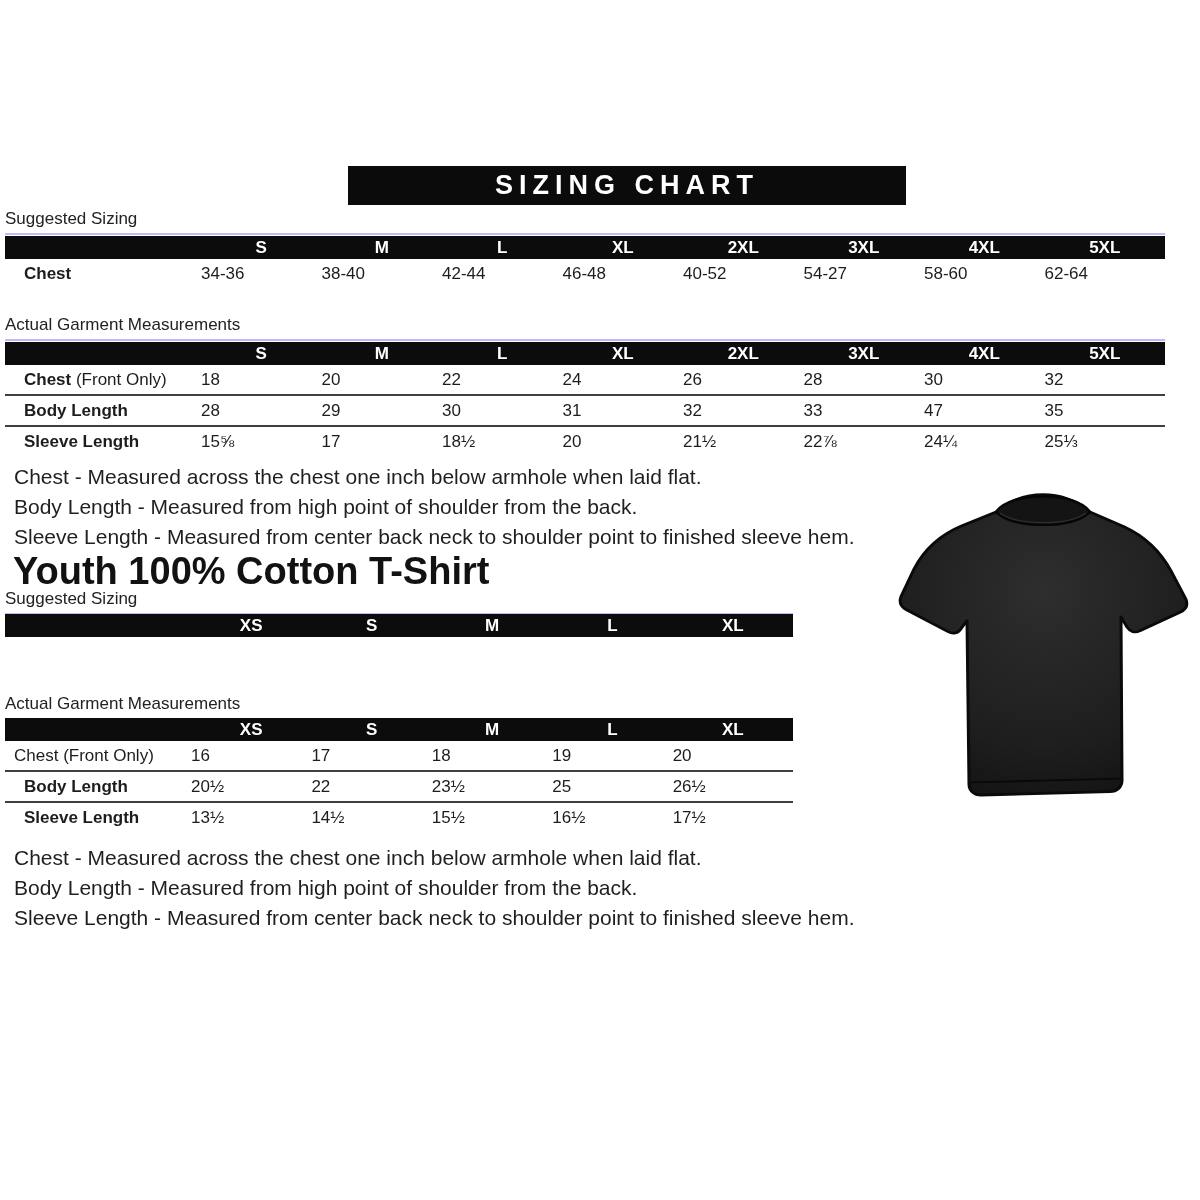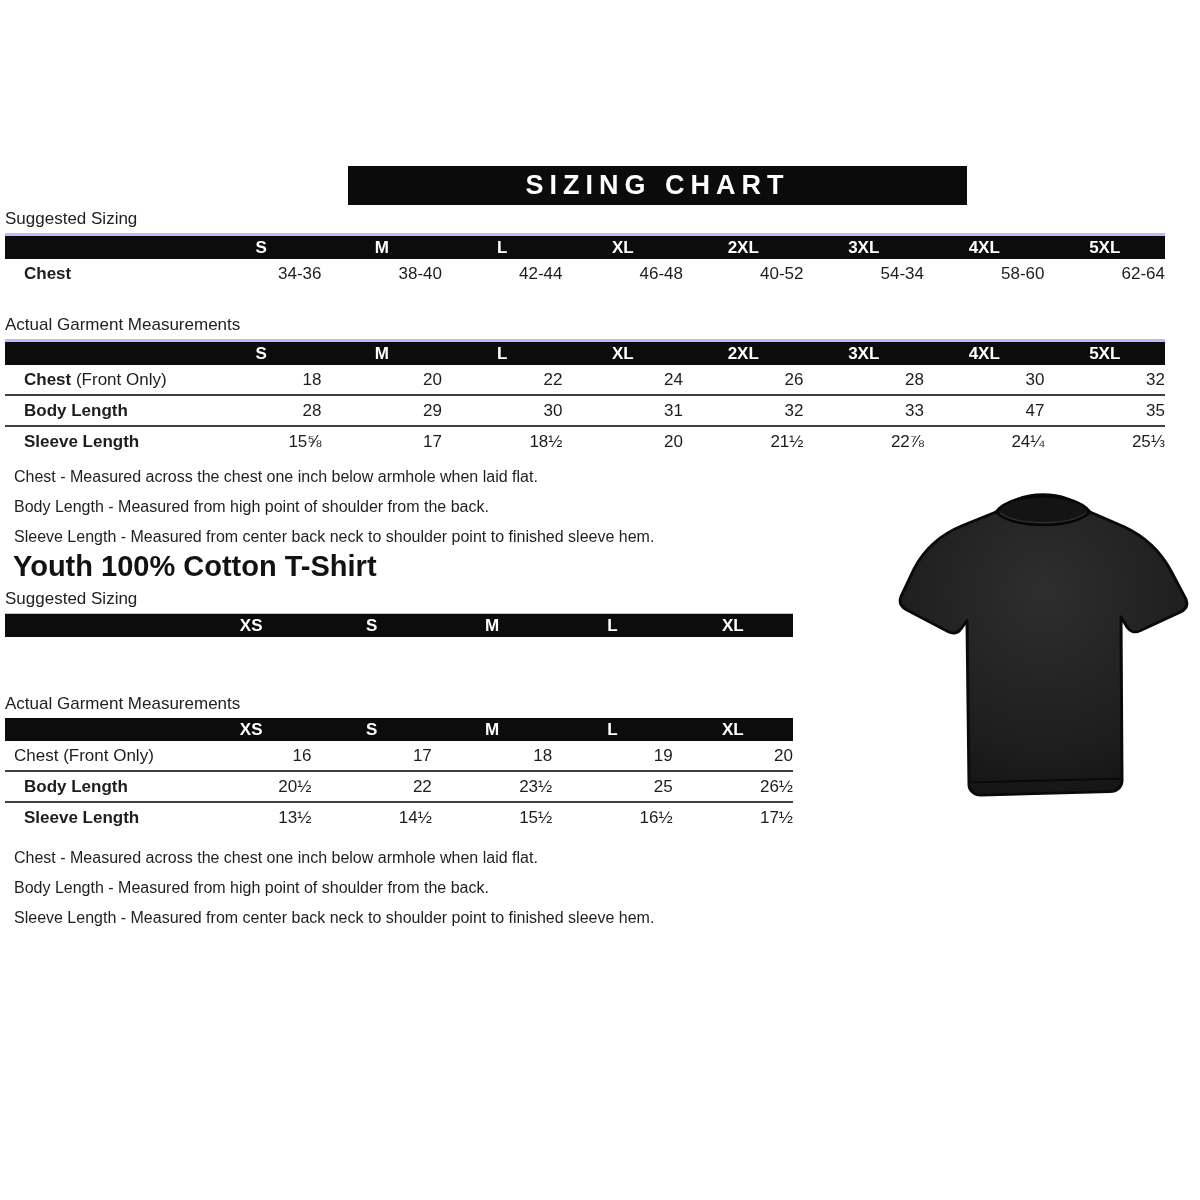--- a/index.html
+++ b/index.html
@@ -5,54 +5,54 @@
   html,body{margin:0;padding:0;}
   body{
     width:1200px;height:1200px;background:#ffffff;
     font-family:"Liberation Sans", sans-serif;color:#1b1b1b;
     position:relative;overflow:hidden;
   }
   .page{position:absolute;inset:0;}
 
   
   .title{position:absolute;left:14px;top:164px;font-size:28px;font-weight:bold;color:#121212;}
-  .banner{position:absolute;left:348px;top:166px;width:619px;height:39px;background:#0b0b0b;
+  .banner{position:absolute;left:348px;top:166px;width:558px;height:39px;background:#0b0b0b;
           display:flex;align-items:center;justify-content:center;}
   .banner span{color:#ffffff;font-weight:bold;font-size:27px;letter-spacing:6px;}
-  .title2{position:absolute;left:13px;top:550px;font-size:29px;font-weight:bold;color:#121212;}
-
-  
-  .sec-label{position:absolute;font-size:17px;color:#222;padding-bottom:4px;border-bottom:4px solid #c4b5fd;}
+  .title2{position:absolute;left:13px;top:550px;font-size:38px;font-weight:bold;color:#121212;}
+
+  
+  .sec-label{position:absolute;font-size:17px;color:#222;padding-bottom:4px;border-bottom:2px solid #c4b5fd;}
   .w-adult{width:1160px;}
   .w-youth{width:788px;}
   .p1{left:5px;top:209px;}
   .p2{left:5px;top:315px;}
   .p3{left:5px;top:589px;}
   .p4{left:5px;top:694px;}
 
   
   .sz-table{position:absolute;}
   .ta1{left:5px;top:236px;width:1160px;}
   .ta2{left:5px;top:342px;width:1160px;}
   .ty1{left:5px;top:614px;width:788px;}
   .ty2{left:5px;top:718px;width:788px;}
   .tr{display:flex;align-items:center;}
   .thead{background:#0c0c0c;height:23px;}
   .td{box-sizing:border-box;}
   .th{flex:1;color:#ffffff;text-align:center;font-weight:bold;font-size:17px;}
   .drow{height:29px;font-size:17px;color:#1d1d1d;}
   .drow + .drow{border-top:2px solid #3f3f3f;}
-  .val{flex:1;text-align:right;}
+  .val{flex:1;text-align:left;}
   .rlabel{padding-left:9px;}
   .t-adult .rlabel{width:196px;}
   .t-youth .rlabel{width:186px;}
   .b{font-weight:bold;margin-left:10px;}
 
   
-  .notes{position:absolute;font-size:16px;color:#1f1f1f;}
+  .notes{position:absolute;font-size:21px;color:#1f1f1f;}
   .n1{left:14px;top:462px;}
   .n2{left:14px;top:843px;}
   .note-line{height:30px;line-height:30px;white-space:nowrap;}
 
   
   .tshirt{position:absolute;left:893px;top:490px;width:300px;height:308px;}
 </style>
 </head>
 <body>
 
@@ -76,21 +76,21 @@
         <div class="td th">4XL</div>
         <div class="td th">5XL</div>
       </div>
       <div class="tr drow">
         <div class="td rlabel"><span class="b">Chest</span></div>
         <div class="td val">34-36</div>
         <div class="td val">38-40</div>
         <div class="td val">42-44</div>
         <div class="td val">46-48</div>
         <div class="td val">40-52</div>
-        <div class="td val">54-34</div>
+        <div class="td val">54-27</div>
         <div class="td val">58-60</div>
         <div class="td val">62-64</div>
       </div>
     </div>
 
   <div class="sec-label w-adult p2">Actual Garment Measurements</div>
   <div class="sz-table t-adult ta2">
       <div class="tr thead">
         <div class="td rlabel"></div>
         <div class="td th">S</div>

